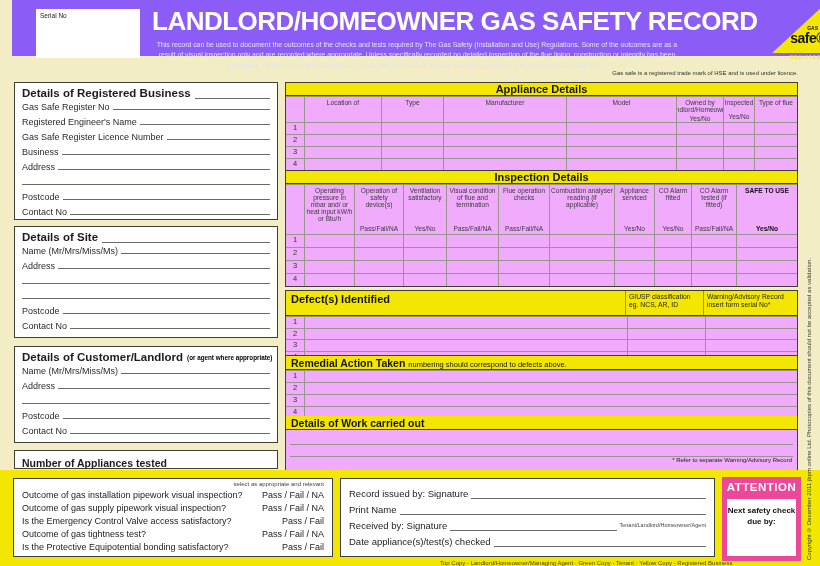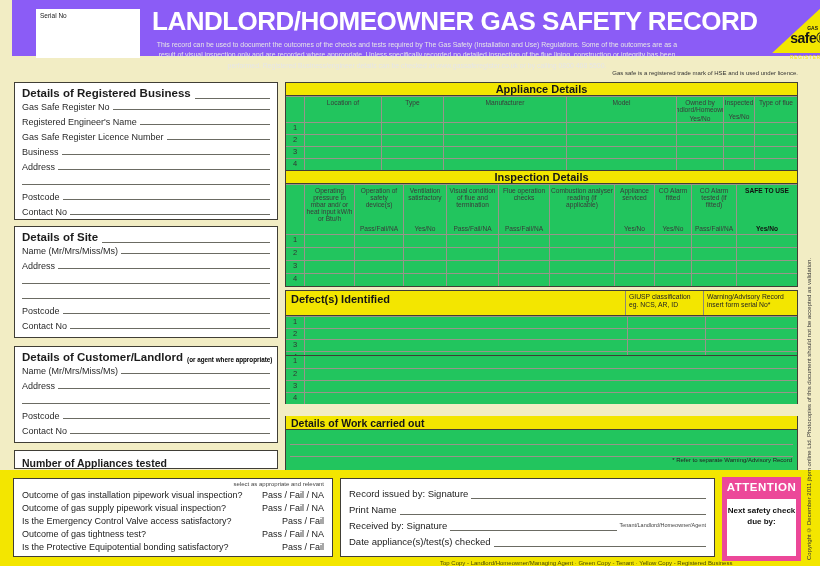--- a/index.html
+++ b/index.html
@@ -17,34 +17,34 @@
   .logo { position:absolute; top:3px; right:6px; width:58px; height:62px; }
   .logo .tri { position:absolute; top:2px; right:2px; width:54px; height:48px; background:#f3e600;
                clip-path:polygon(100% 0, 100% 100%, 4% 100%); }
   .logo .gas { position:absolute; top:22px; right:8px; font-size:5px; font-weight:bold; color:#151515; }
   .logo .safe { position:absolute; top:27px; right:0; font-size:14px; font-weight:bold; color:#151515; letter-spacing:-0.5px; }
   .logo .reg { position:absolute; top:52px; right:5px; font-size:4.5px; color:#f3e600; letter-spacing:1px; }
   .tm-note { position:absolute; top:70px; right:22px; font-size:6px; color:#333; }
 
   
   .lbox { position:absolute; left:14px; width:264px; background:#fff; border:1.6px solid #403e36; padding:4px 7px 2px; }
-  .lbox-title-row { display:flex; align-items:flex-end; gap:4px; }
+  .lbox-title-row { display:flex; align-items:center; gap:4px; }
   .lbox-title { font-size:11.5px; font-weight:bold; color:#1c1c1c; white-space:nowrap; }
   .lbox-title-note { font-size:6.3px; font-weight:bold; white-space:nowrap; }
   .frow { display:flex; align-items:baseline; height:15px; }
   .flabel { font-size:9px; color:#2a2a2a; white-space:nowrap; padding-right:3px; }
   .fline { flex:1; border-bottom:0.8px solid #6b6b63; height:11px; }
   .box-rb { top:82px; height:138px; }
   .box-site { top:226px; height:112px; }
   .box-cust { top:346px; height:97px; }
   .box-napp { top:450px; height:19px; padding:2px 7px; }
   .box-napp .lbox-title { font-size:10.5px; }
 
   
-  .tbl { position:absolute; left:285px; width:513px; background:#22c55e; border:1.2px solid #403e36; }
+  .tbl { position:absolute; left:285px; width:513px; background:#f0abfc; border:1.2px solid #403e36; }
   .band { background:#f3e600; border-bottom:1px solid #403e36; font-weight:bold; color:#151515; }
   .band-center { text-align:center; font-size:11px; height:13px; line-height:13px; }
   .row { display:flex; border-top:0.8px solid #98958a; }
   .row:first-of-type { border-top:none; }
   .c { border-left:0.8px solid #98958a; overflow:hidden; }
   .c:first-child { border-left:none; }
   .numc { width:18px; font-size:7.5px; text-align:center; color:#333; flex:none; }
   .hc { display:flex; flex-direction:column; justify-content:space-between; align-items:center;
         text-align:center; font-size:6.6px; color:#3a3a3a; padding:2px 1px; }
   .hc .ans { padding-top:2px; }
@@ -420,20 +420,24 @@
     </div>
     <div class="row brow">
       <div class="c numc">4</div>
       <div class="c d-text"></div>
         <div class="c d-giusp"></div>
         <div class="c d-warn"></div>
     </div>
   </div>
 
   <div class="tbl t-rem">
+    <div class="band rem-band">
+      <span>Remedial Action Taken</span>
+      <span class="note">numbering should correspond to defects above.</span>
+    </div>
     <div class="row brow">
         <div class="c numc">1</div>
         <div class="c rem-text"></div>
       </div>
     <div class="row brow">
         <div class="c numc">2</div>
         <div class="c rem-text"></div>
       </div>
     <div class="row brow">
         <div class="c numc">3</div>

